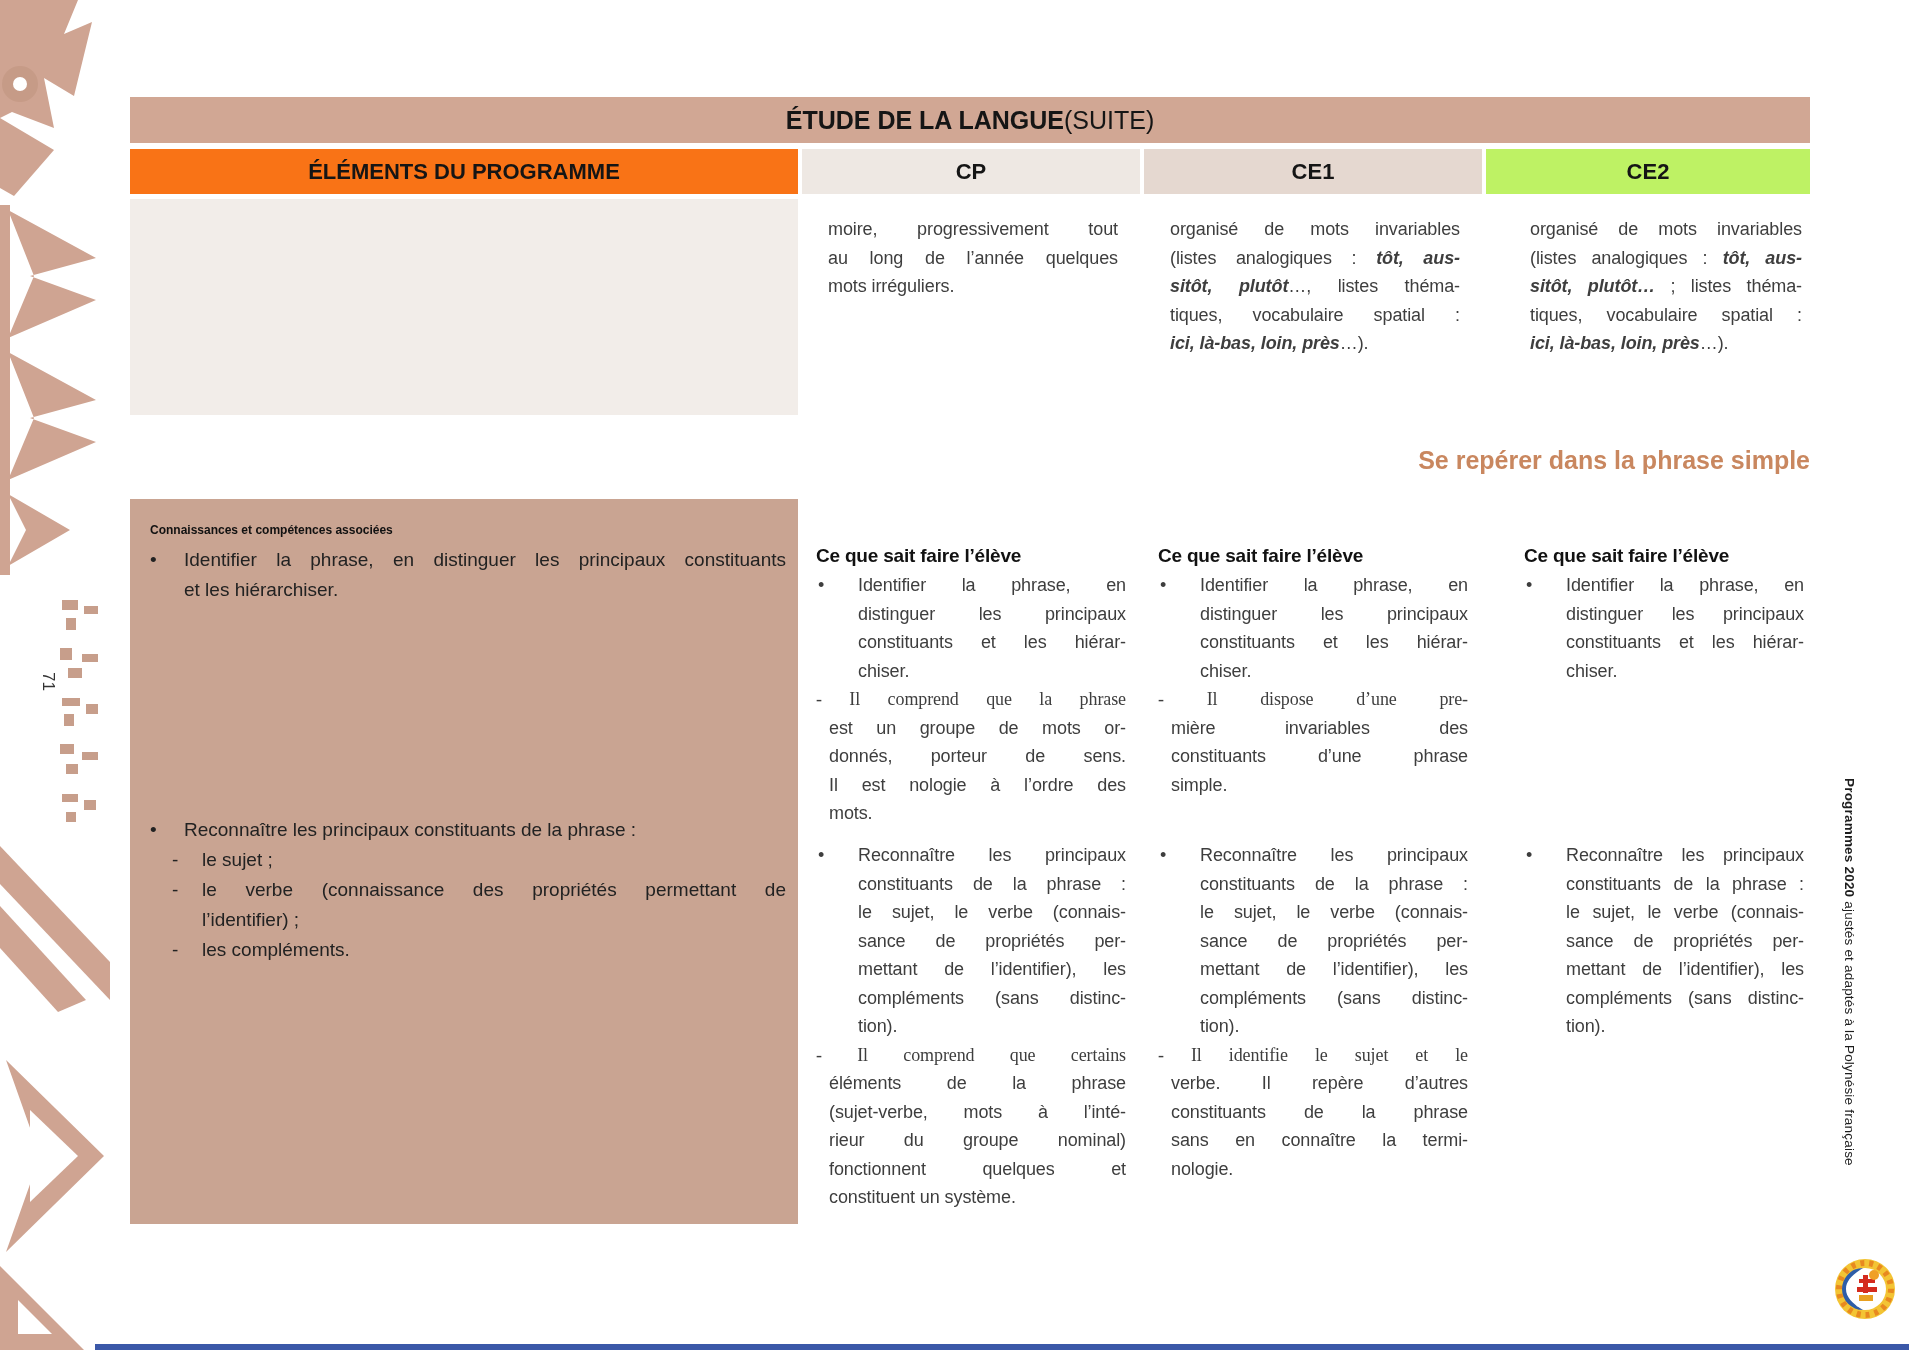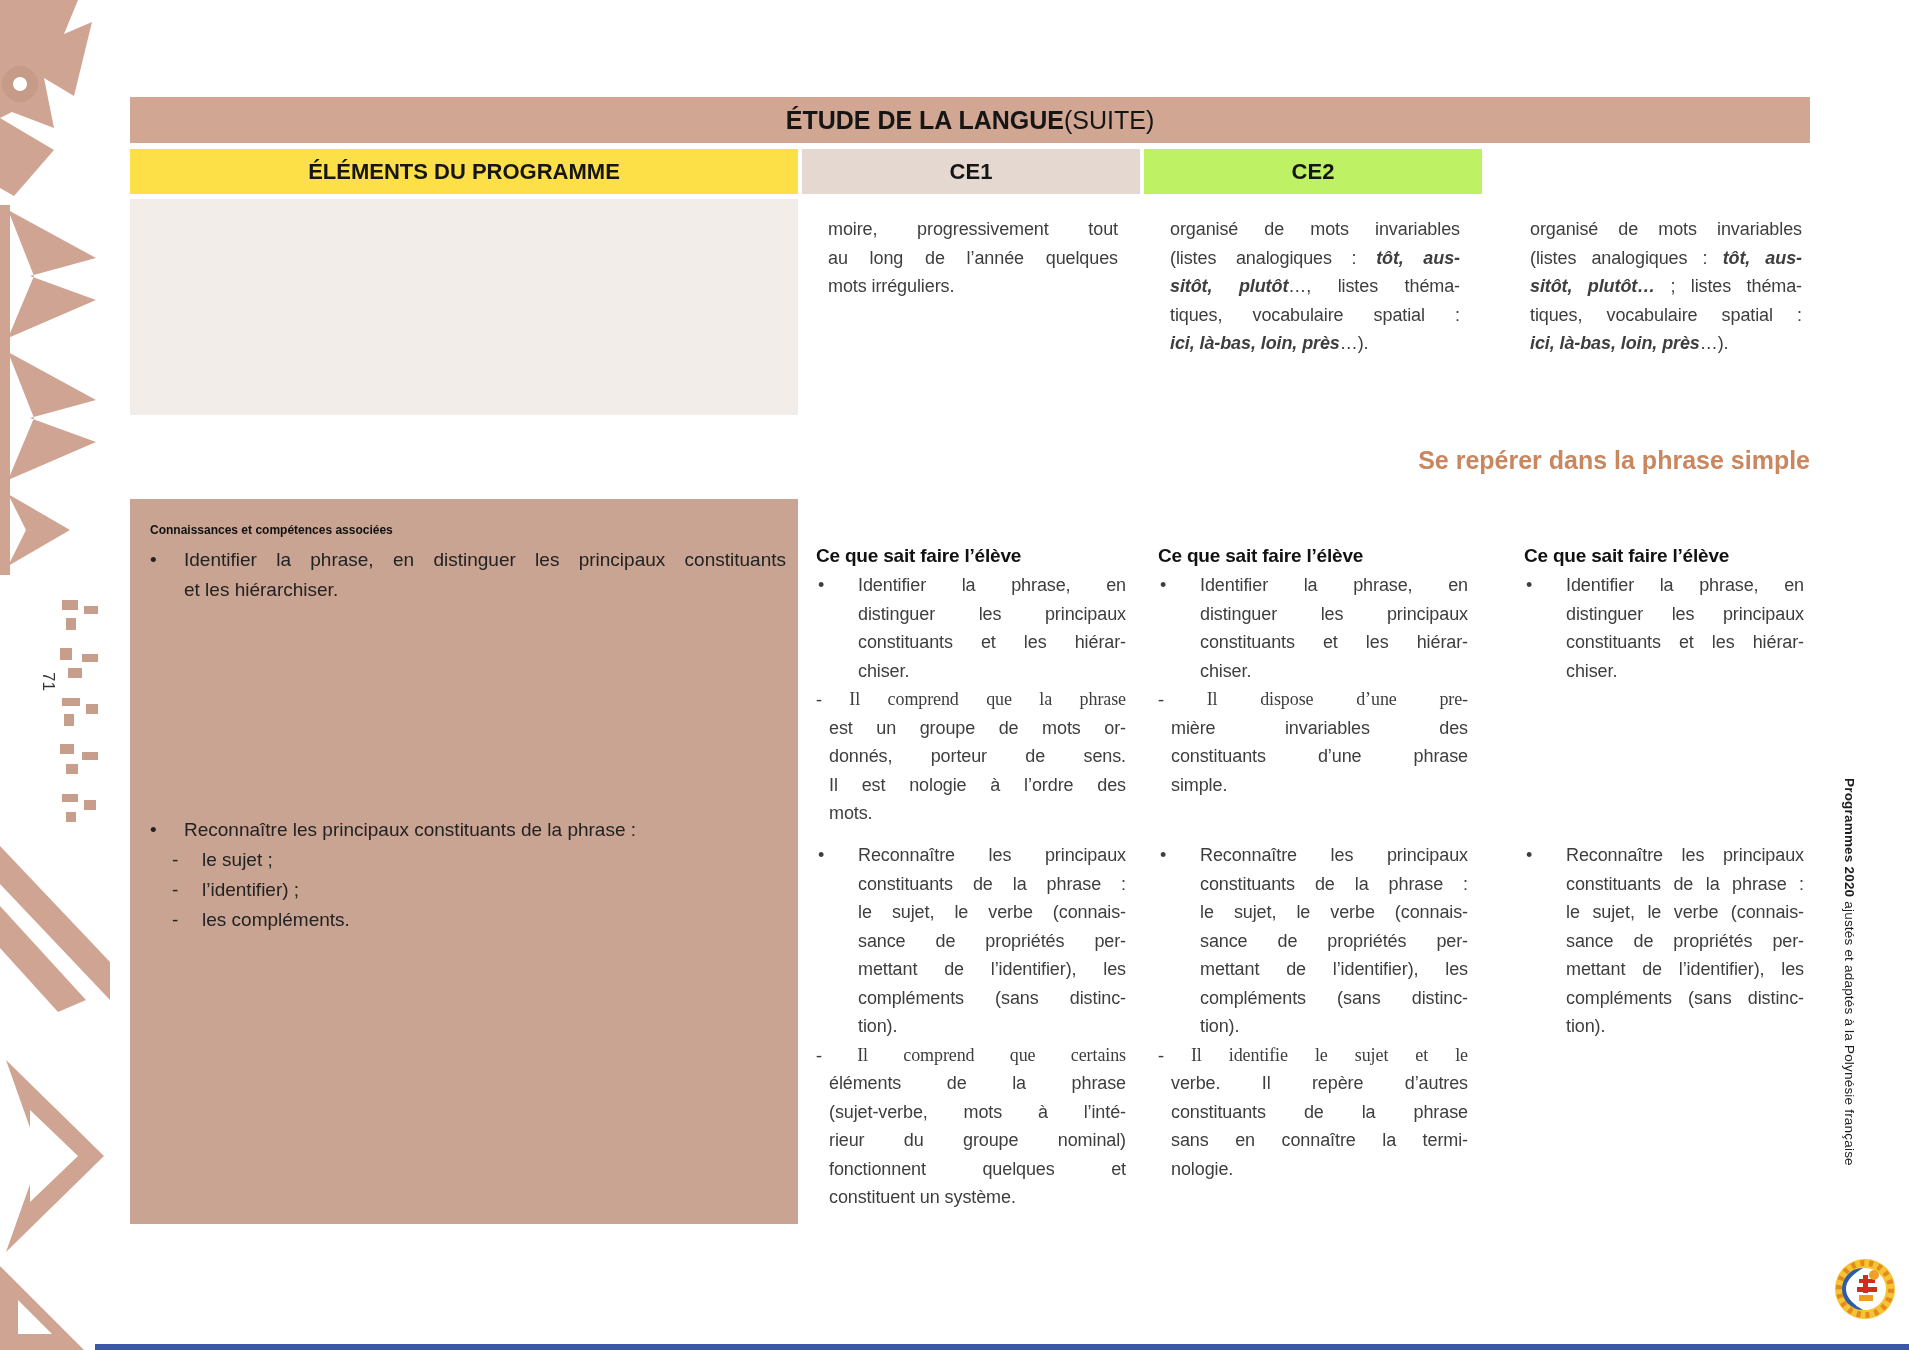--- a/index.html
+++ b/index.html
@@ -22,21 +22,21 @@
     height:46px; background:#d1a794; color:#151515;
     display:flex; align-items:center; justify-content:center;
     font-size:25px; margin-bottom:6px;
   }
   .titlebar .tb { font-weight:bold; }
   .grid { display:grid; grid-template-columns:668px 338px 338px 324px; column-gap:4px; }
   .headrow .hc {
     height:45px; display:flex; align-items:center; justify-content:center;
     font-weight:bold; font-size:22px; color:#151515;
   }
-  .h1 { background:#fde047; }
+  .h1 { background:#f97316; }
   .h2 { background:#eee8e3; }
   .h3 { background:#e5d8d0; }
   .h4 { background:#bef264; }
   .row1 { margin-top:5px; }
   .r1left { background:#f2ede9; height:216px; }
   .row1 .cell { padding:16px 22px 0 26px; font-size:18px; line-height:28.5px; letter-spacing:-0.1px; }
   .row1 .c4 { padding-left:44px; padding-right:8px; }
   .sectitle {
     margin-top:31px; height:30px; margin-bottom:23px;
     text-align:right; font-weight:bold; font-size:25px; color:#c9875f;
@@ -120,20 +120,21 @@
 
 <div class="doc">
 
   <div class="titlebar">
     <span class="tb">ÉTUDE DE LA LANGUE</span>
       <span> (SUITE)</span>
   </div>
 
   <div class="grid headrow">
     <div class="hc h1">ÉLÉMENTS DU PROGRAMME</div>
+    <div class="hc h2">CP</div>
     <div class="hc h3">CE1</div>
     <div class="hc h4">CE2</div>
   </div>
 
   <div class="grid row1">
     <div class="r1left"></div>
     <div class="cell c2">
         <div class="ln jl">moire, progressivement tout</div>
         <div class="ln jl">au long de l’année quelques</div>
         <div class="ln">mots irréguliers.</div>
@@ -176,20 +177,21 @@
         </div>
         <div class="ldash">
           <span class="mark">-</span>
           <div class="bl">
               <div class="ln">le sujet ;</div>
             </div>
         </div>
         <div class="ldash">
           <span class="mark">-</span>
           <div class="bl">
+              <div class="ln jl">le verbe (connaissance des propriétés permettant de</div>
               <div class="ln">l’identifier) ;</div>
             </div>
         </div>
         <div class="ldash">
           <span class="mark">-</span>
           <div class="bl">
               <div class="ln">les compléments.</div>
             </div>
         </div>
       </div>

